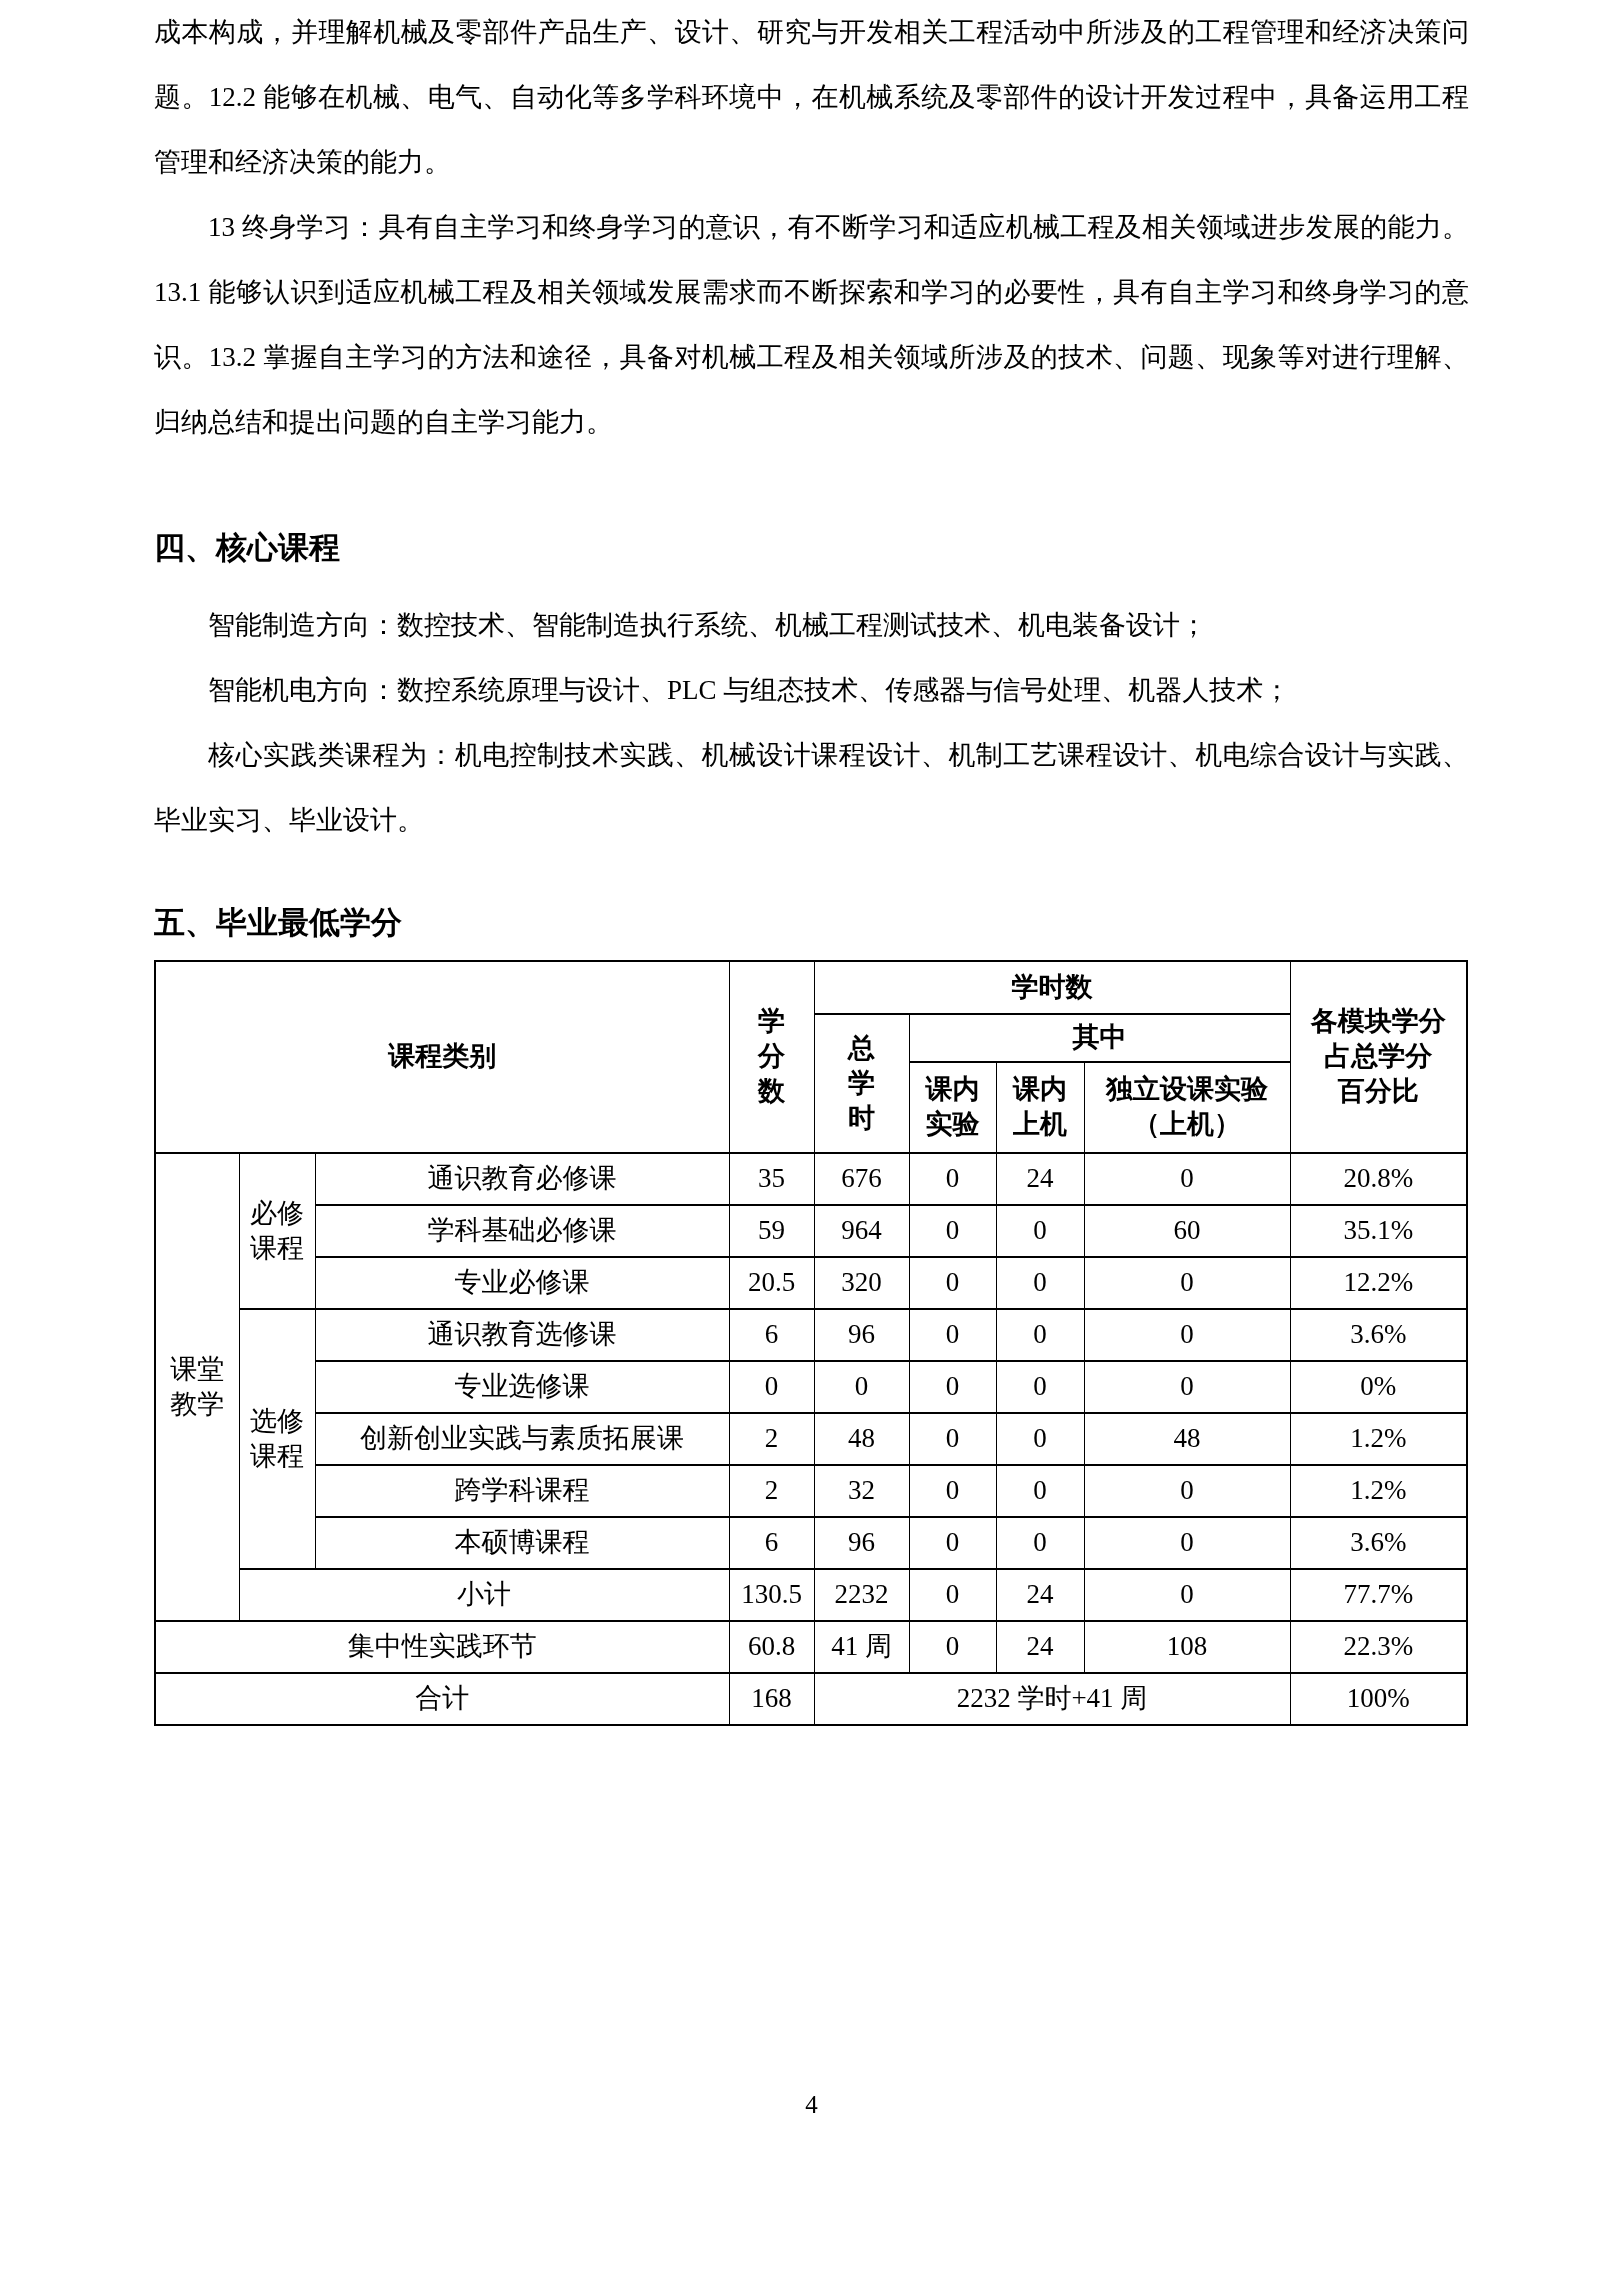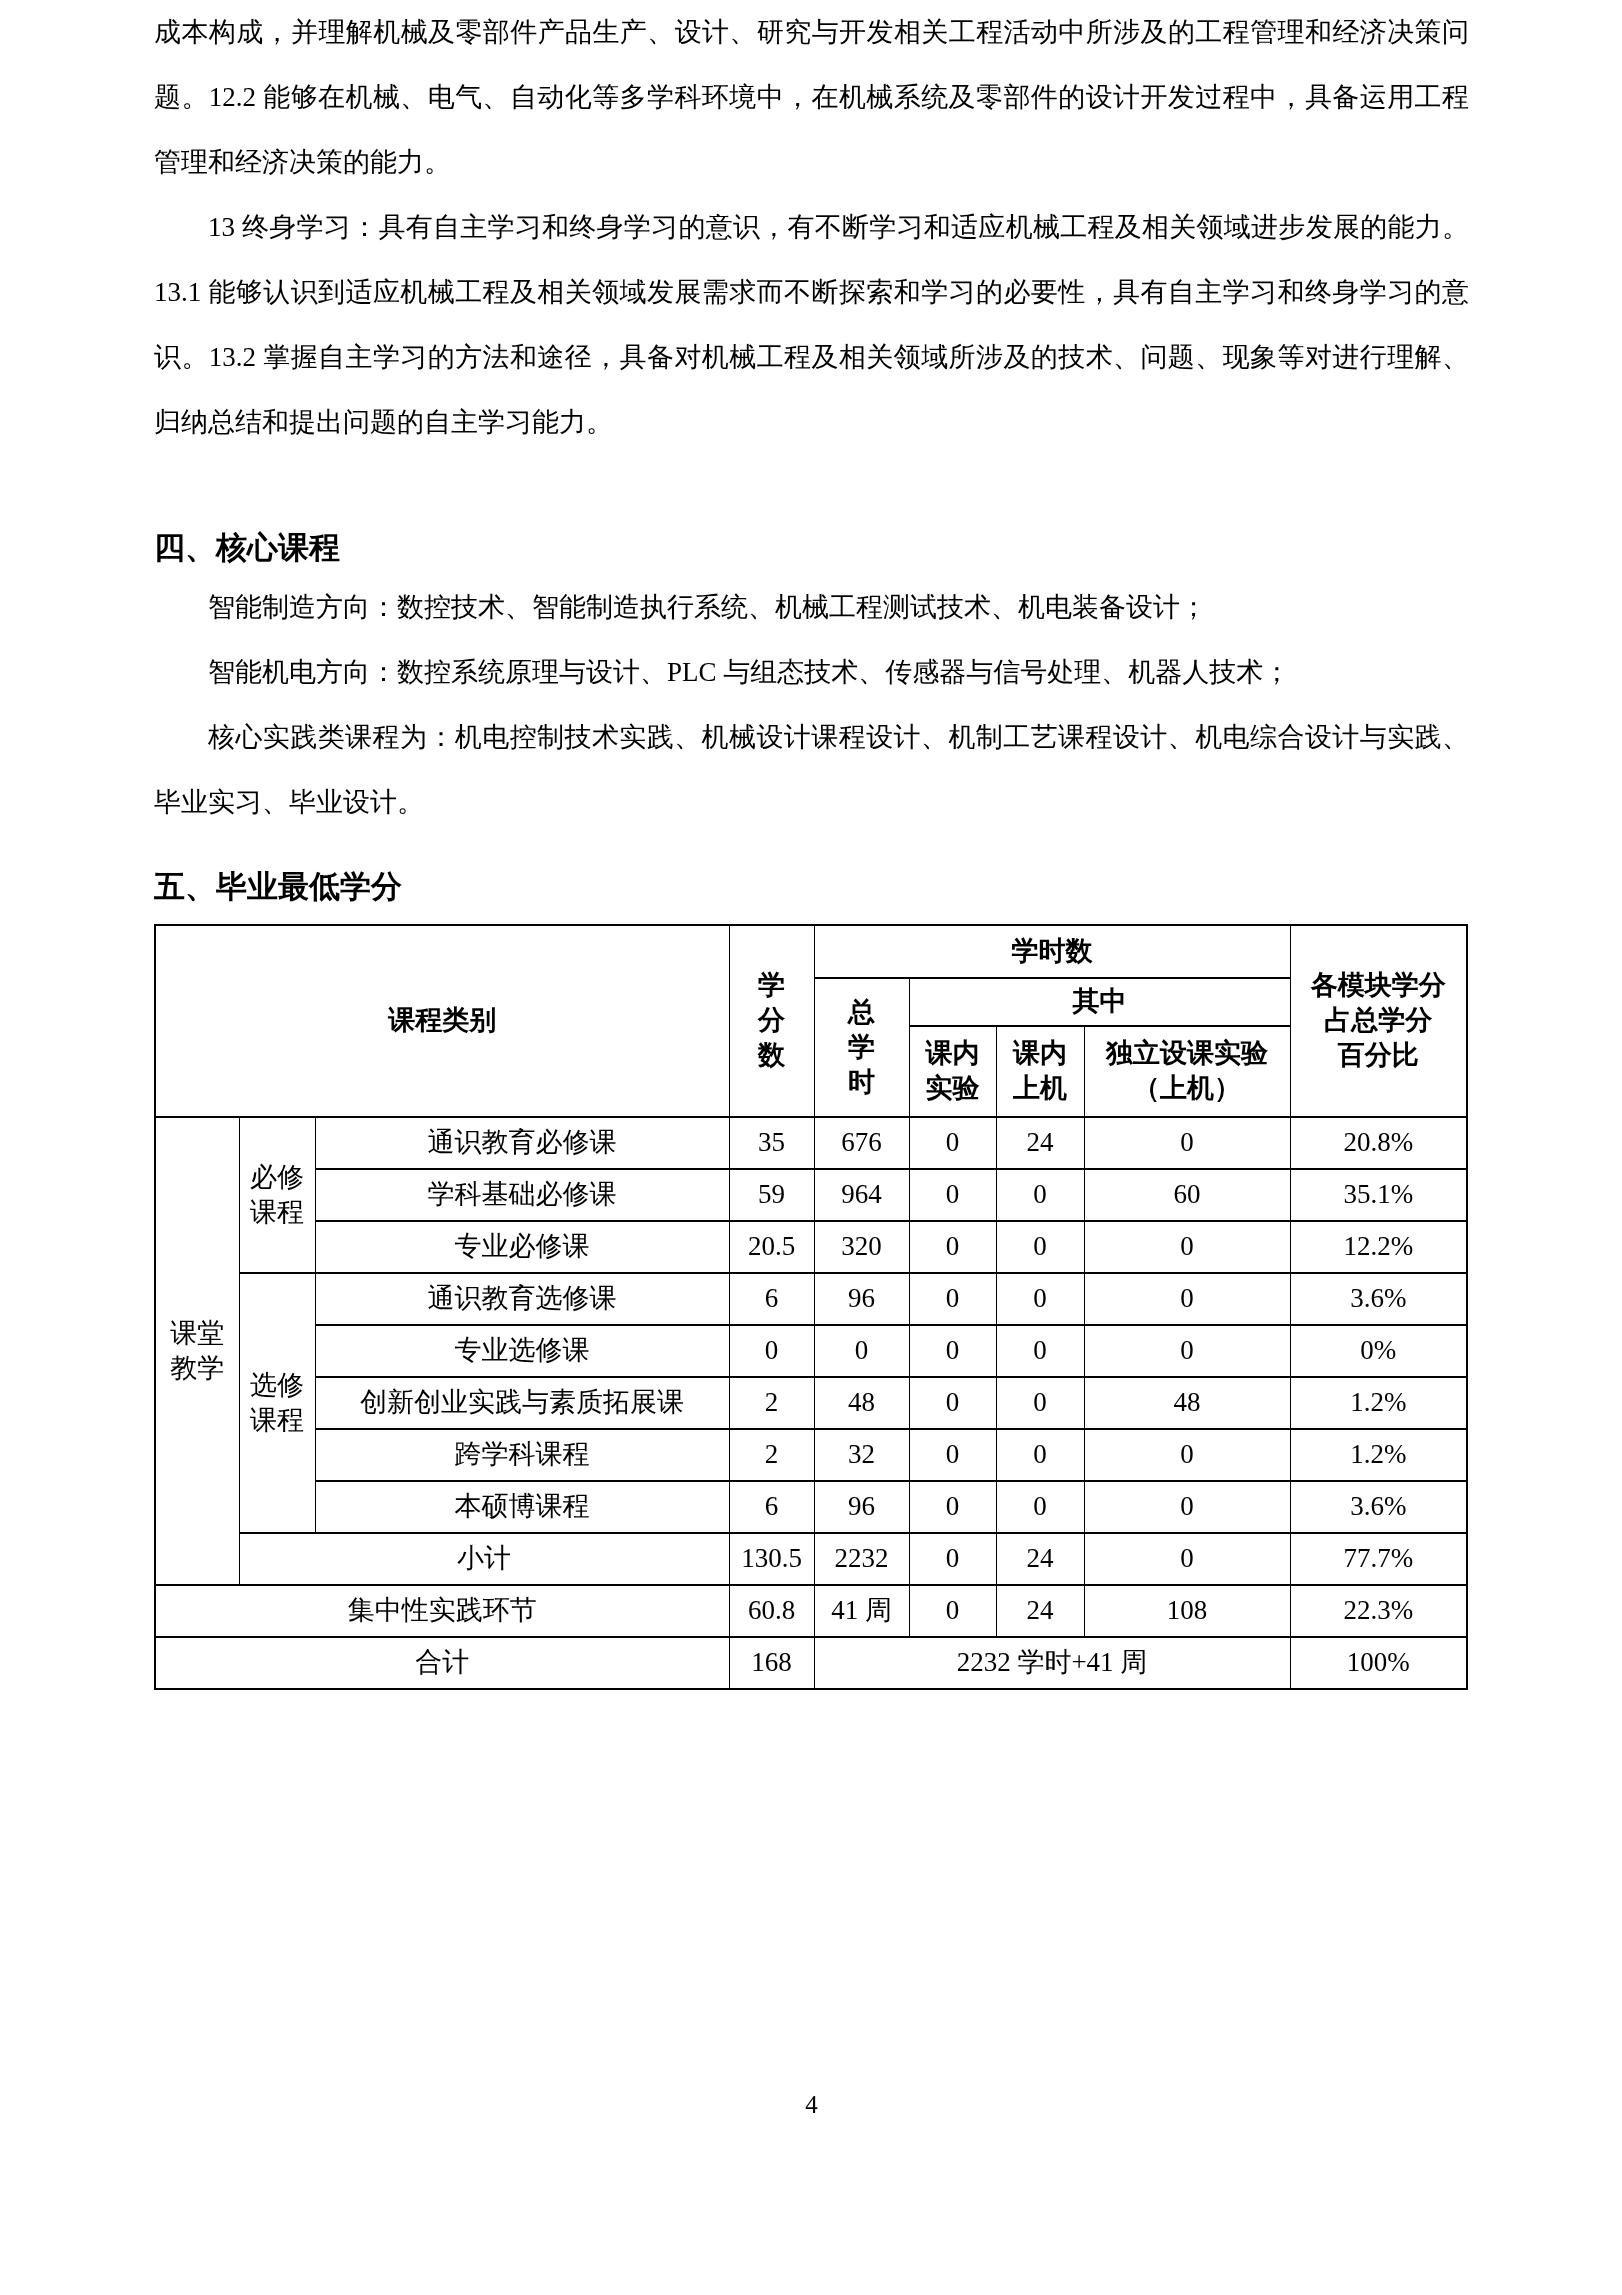--- a/index.html
+++ b/index.html
@@ -23,22 +23,22 @@
     margin: 0;
   }
   p.indent { text-indent: 2em; }
   h2.section-heading {
     font-family: "Liberation Sans", sans-serif;
     font-size: 31px;
     font-weight: bold;
     line-height: 38px;
     margin: 0;
   }
-  h2.h-core   { margin-top: 74px; margin-bottom: 8px; }
-  h2.h-credit { margin-top: 33px;  margin-bottom: 17.7px; }
+  h2.h-core   { margin-top: 74px; margin-bottom: 26px; }
+  h2.h-credit { margin-top: 51px;  margin-bottom: 17.7px; }
 
   table.credits-table {
     border-collapse: collapse;
     table-layout: fixed;
     width: 1313px;
     margin-top: 4.1px;
     border: 2.7px solid #000;
   }
   table.credits-table td {
     border-left: 1.4px solid #000;

